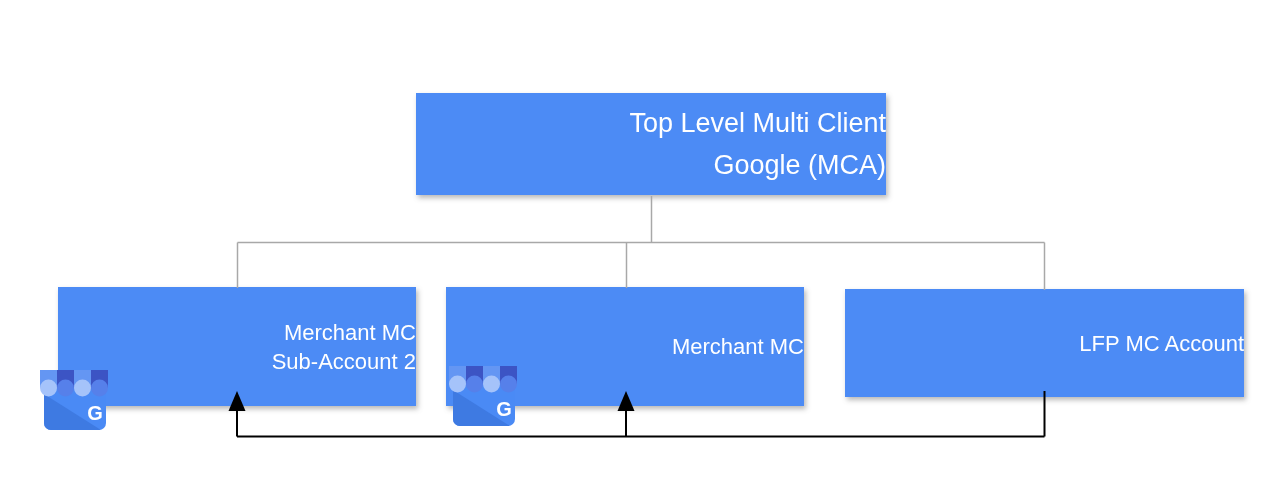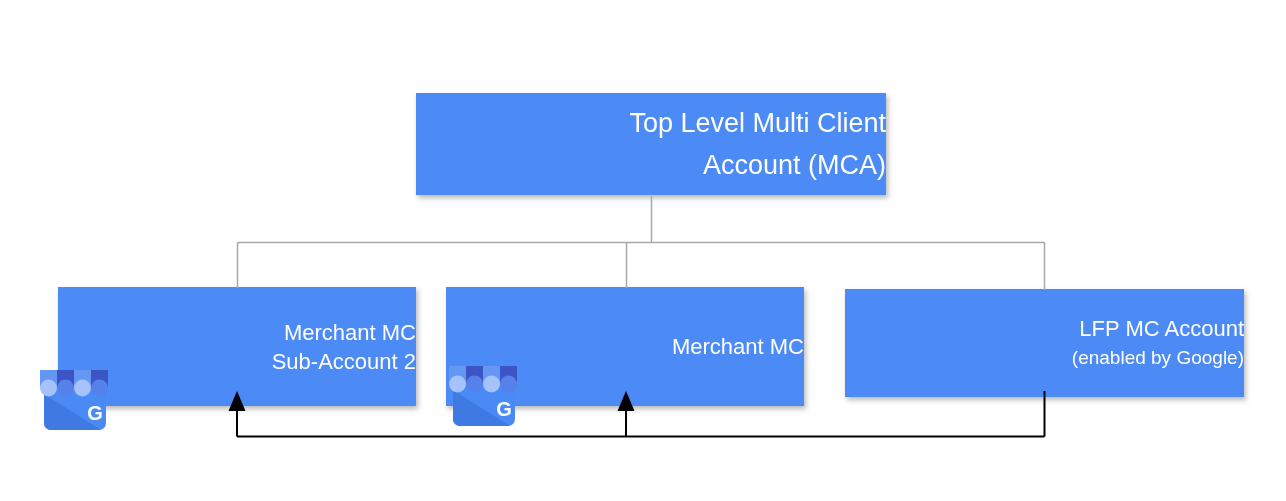--- a/index.html
+++ b/index.html
@@ -48,35 +48,34 @@
   .biz-icon-1{left:37px;top:366px;}
   .biz-icon-2{left:446px;top:362px;}
 </style>
 </head>
 <body>
 
 <div class="stage">
 
   <div class="node node-root">
     <span class="l1">Top Level Multi Client</span>
-    <span class="l2">Account (MCA)</span>
+    <span class="l2">Google (MCA)</span>
   </div>
 
   <div class="node node-sub node-sub1">
     <span class="l1">Merchant MC</span>
     <span class="l2">Sub-Account 2</span>
   </div>
 
   <div class="node node-sub node-sub2">
     <span class="l1">Merchant MC</span>
   </div>
 
   <div class="node node-lfp">
     <span class="l1">LFP MC Account</span>
-    <span class="l2">(enabled by Google)</span>
   </div>
 
   <svg class="connector" width="1286" height="501" viewBox="0 0 1286 501">
     <g fill="none" stroke-width="1.5" stroke="#a8a8a8">
       <path d="M651.5 196 V242.5"></path>
       <path d="M237.5 242.5 H1044.5"></path>
       <path d="M237.5 242.5 V288"></path>
       <path d="M626.5 242.5 V288"></path>
       <path d="M1044.5 242.5 V290"></path>
     </g>

